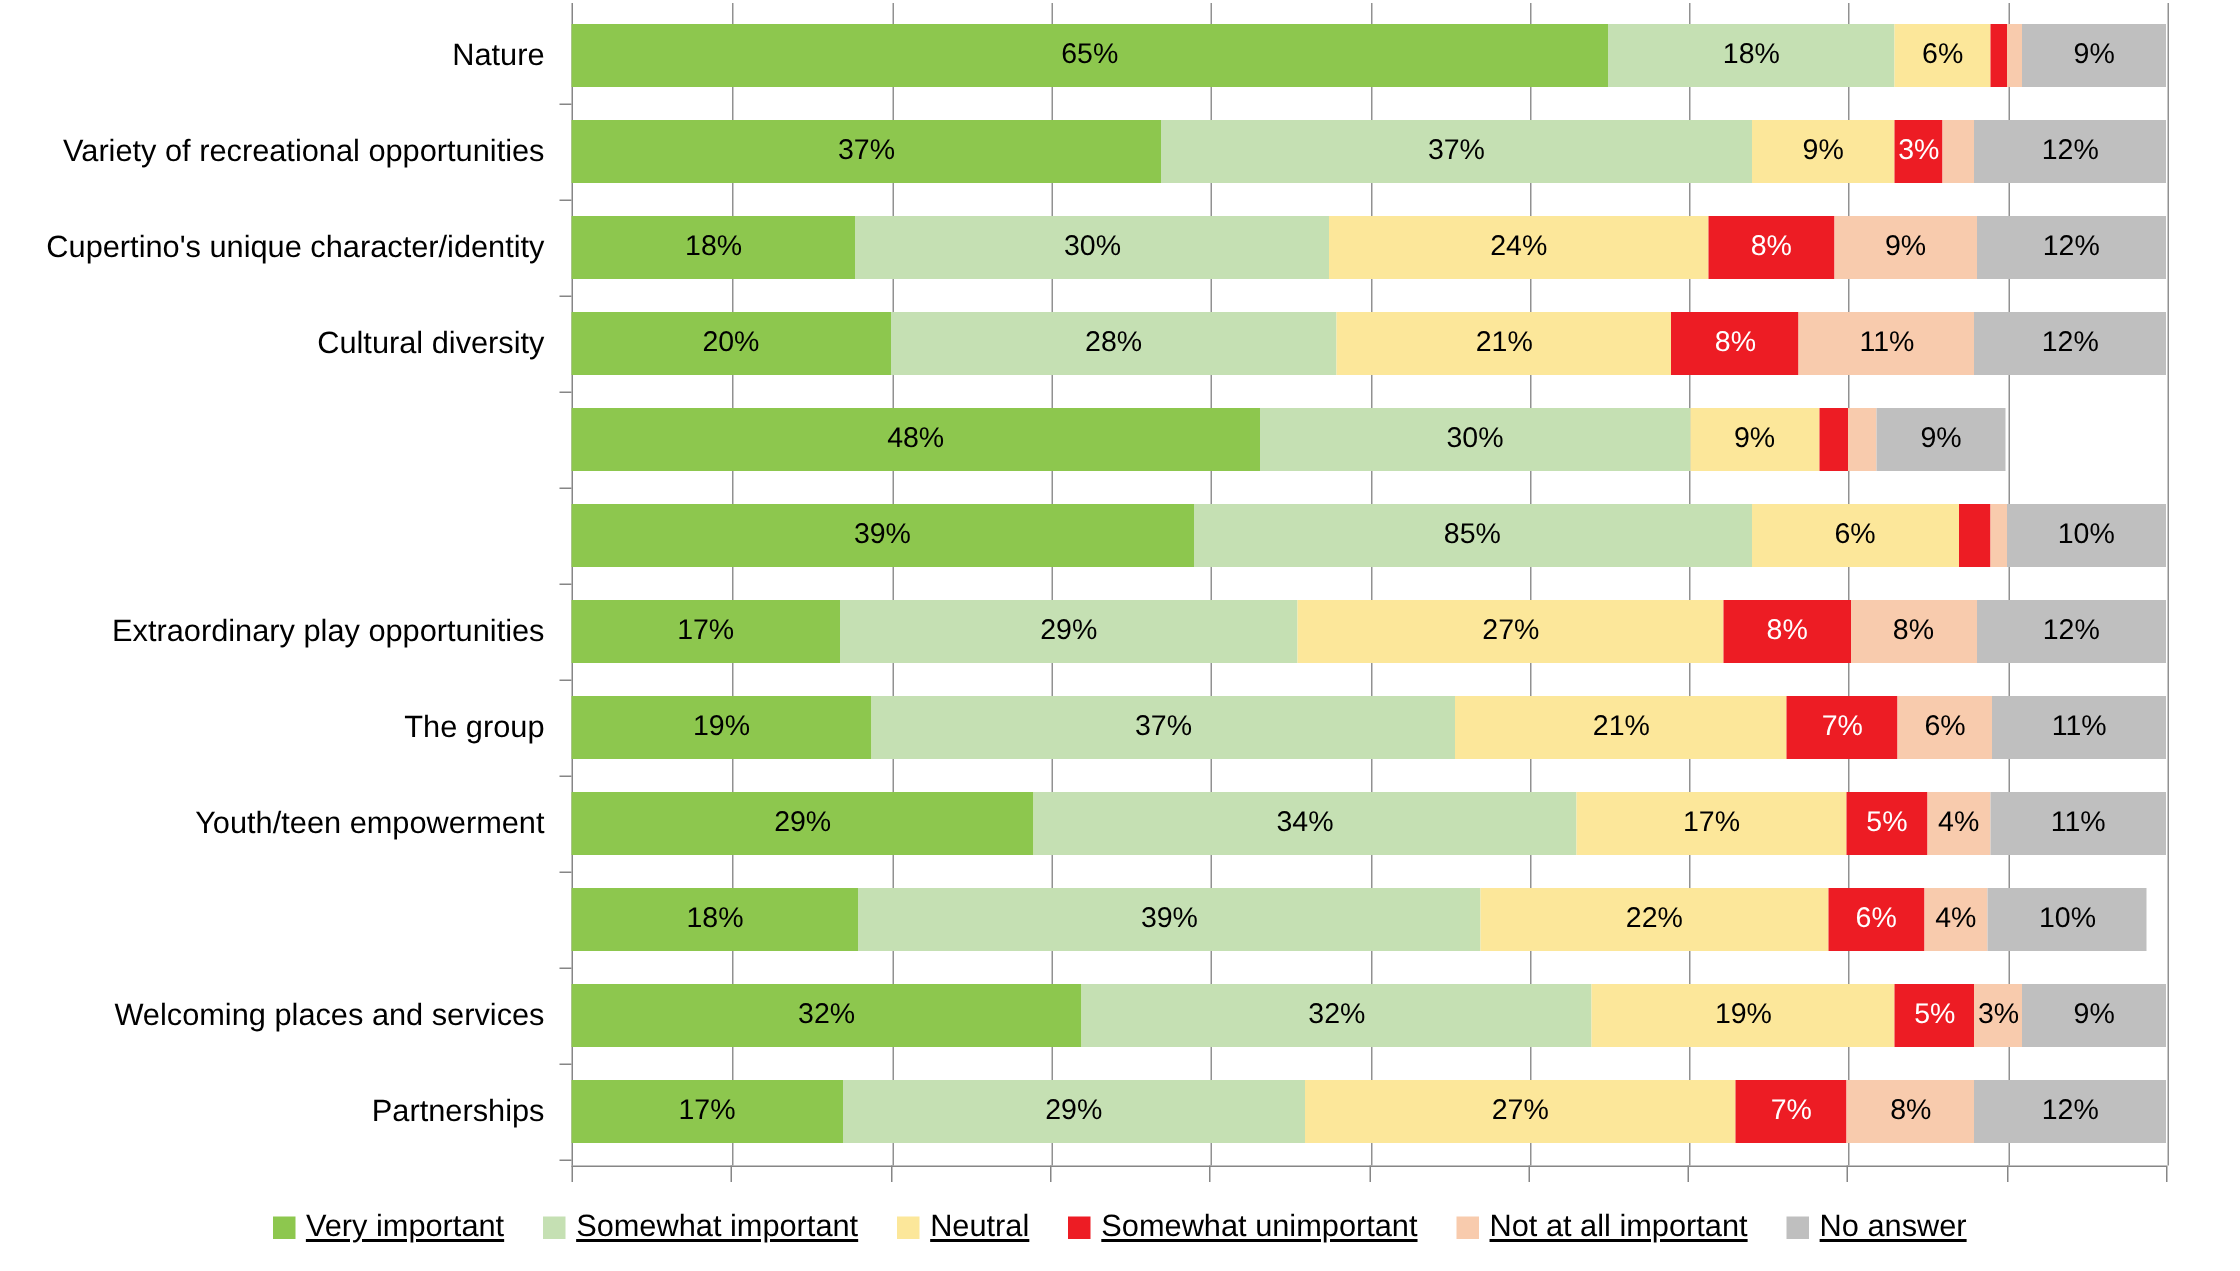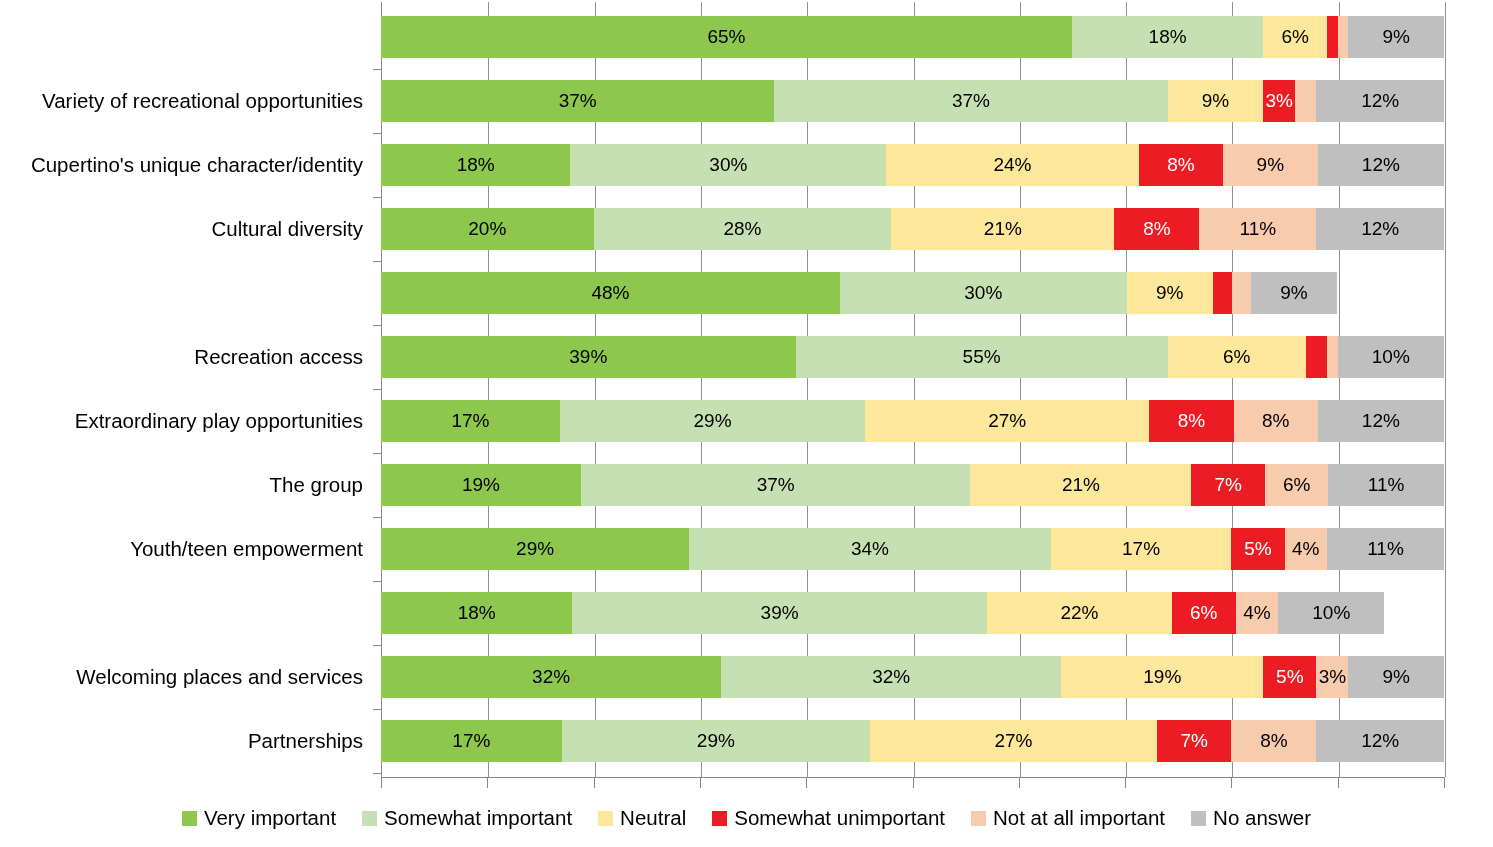--- a/index.html
+++ b/index.html
@@ -72,21 +72,21 @@
     gap:0px;
   }
   .legend-item{
     display:flex;align-items:center;
     margin:0 13px;
   }
   .legend-swatch{
     width:15px;height:15px;margin-right:7px;flex:0 0 auto;
   }
   .legend-label{
-    font-size:20.5px;line-height:24px;color:#000;white-space:nowrap;
+    font-size:20.5px;line-height:24px;color:#000;white-space:nowrap;text-decoration:underline;
   }
 </style>
 </head>
 <body>
 
 <div id="chart-root">
 
   <div class="plot-area">
     <div class="grid-layer" id="grid-layer">
         <div class="gridline" style="left: 106.3px;"></div>
@@ -124,20 +124,21 @@
       <div class="tick-left" style="top: 453px;"></div>
       <div class="tick-left" style="top: 517px;"></div>
       <div class="tick-left" style="top: 581px;"></div>
       <div class="tick-left" style="top: 645px;"></div>
       <div class="tick-left" style="top: 709px;"></div>
       <div class="tick-left" style="top: 773px;"></div>
     </div>
 
   <div class="rows-layer" id="rows-layer">
       <div class="row" style="top: 16px;">
+        <div class="row-label">Nature</div>
         <div class="bar" style="width: 1063px;">
           <div class="seg dark-text" style="width: 690.95px; background: rgb(141, 199, 78);">
             <span>65%</span>
           </div>
           <div class="seg dark-text" style="width: 191.34px; background: rgb(197, 224, 179);">
             <span>18%</span>
           </div>
           <div class="seg dark-text" style="width: 63.78px; background: rgb(252, 231, 154);">
             <span>6%</span>
           </div>
@@ -227,27 +228,26 @@
             <span>9%</span>
           </div>
           <div class="seg light-text" style="width: 21.26px; background: rgb(237, 28, 36);"></div>
           <div class="seg dark-text" style="width: 21.26px; background: rgb(248, 203, 173);"></div>
           <div class="seg dark-text" style="width: 95.67px; background: rgb(191, 191, 191);">
             <span>9%</span>
           </div>
         </div>
       </div>
       <div class="row" style="top: 336px;">
-        <div class="row-label">Recreation access</div>
         <div class="bar" style="width: 1063px;">
           <div class="seg dark-text" style="width: 414.57px; background: rgb(141, 199, 78);">
             <span>39%</span>
           </div>
           <div class="seg dark-text" style="width: 372.05px; background: rgb(197, 224, 179);">
-            <span>55%</span>
+            <span>85%</span>
           </div>
           <div class="seg dark-text" style="width: 138.19px; background: rgb(252, 231, 154);">
             <span>6%</span>
           </div>
           <div class="seg light-text" style="width: 21.26px; background: rgb(237, 28, 36);"></div>
           <div class="seg dark-text" style="width: 10.63px; background: rgb(248, 203, 173);"></div>
           <div class="seg dark-text" style="width: 106.3px; background: rgb(191, 191, 191);">
             <span>10%</span>
           </div>
         </div>
@@ -322,21 +322,21 @@
         </div>
       </div>
       <div class="row" style="top: 592px;">
         <div class="bar" style="width: 1063px;">
           <div class="seg dark-text" style="width: 191.34px; background: rgb(141, 199, 78);">
             <span>18%</span>
           </div>
           <div class="seg dark-text" style="width: 414.57px; background: rgb(197, 224, 179);">
             <span>39%</span>
           </div>
-          <div class="seg dark-text" style="width: 185px; background: rgb(252, 231, 154);">
+          <div class="seg dark-text" style="width: 232px; background: rgb(252, 231, 154);">
             <span>22%</span>
           </div>
           <div class="seg light-text" style="width: 63.78px; background: rgb(237, 28, 36);">
             <span>6%</span>
           </div>
           <div class="seg dark-text" style="width: 42.52px; background: rgb(248, 203, 173);">
             <span>4%</span>
           </div>
           <div class="seg dark-text" style="width: 106.3px; background: rgb(191, 191, 191);">
             <span>10%</span>

